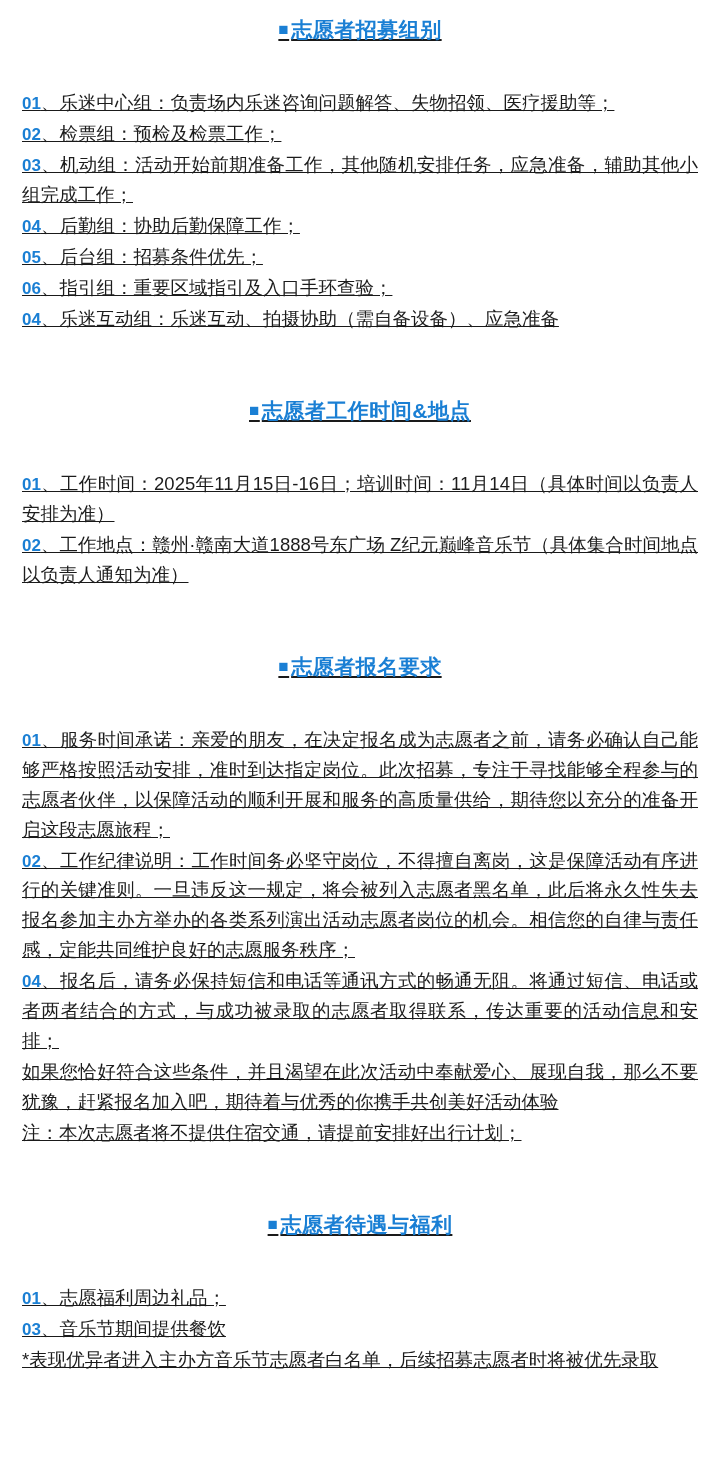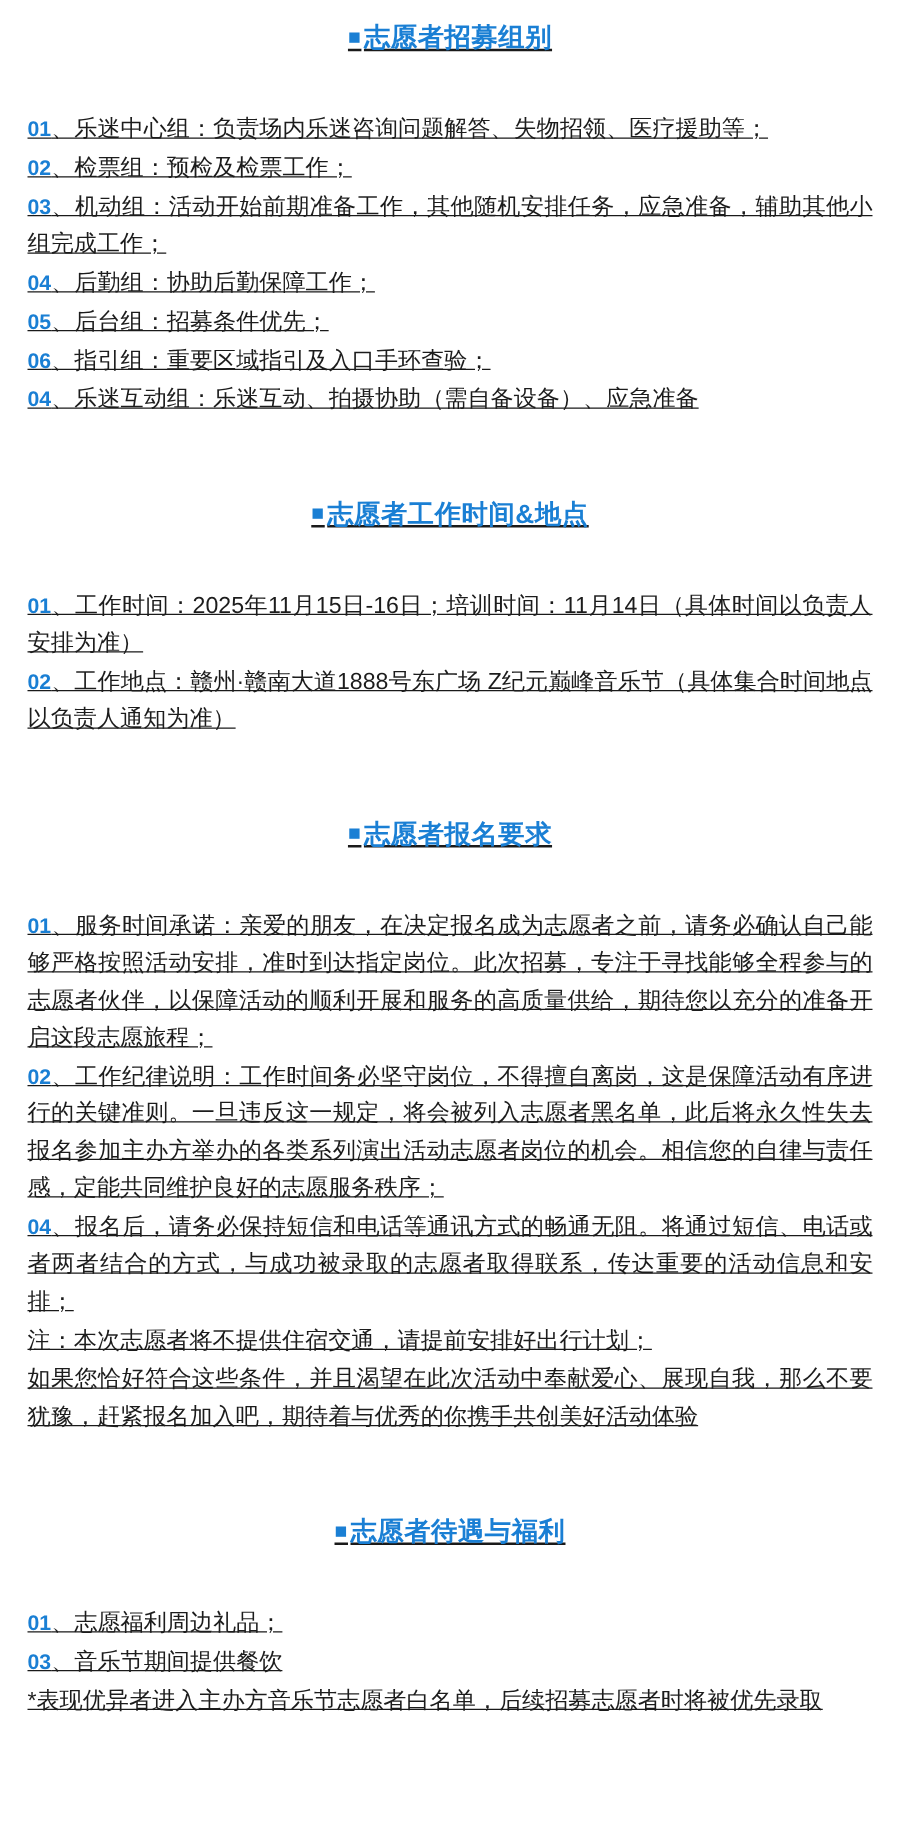--- a/index.html
+++ b/index.html
@@ -90,22 +90,22 @@
 
   <div class="gap-xl"></div>
   <div class="section-heading">
     <span class="marker">■</span><span>志愿者报名要求</span>
   </div>
   <div class="gap-med"></div>
   <div class="para-block">
     <p class="para"><span class="num">01</span><span>、服务时间承诺：亲爱的朋友，在决定报名成为志愿者之前，请务必确认自己能够严格按照活动安排，准时到达指定岗位。此次招募，专注于寻找能够全程参与的志愿者伙伴，以保障活动的顺利开展和服务的高质量供给，期待您以充分的准备开启这段志愿旅程；</span></p>
     <p class="para"><span class="num">02</span><span>、工作纪律说明：工作时间务必坚守岗位，不得擅自离岗，这是保障活动有序进行的关键准则。一旦违反这一规定，将会被列入志愿者黑名单，此后将永久性失去报名参加主办方举办的各类系列演出活动志愿者岗位的机会。相信您的自律与责任感，定能共同维护良好的志愿服务秩序；</span></p>
     <p class="para"><span class="num">04</span><span>、报名后，请务必保持短信和电话等通讯方式的畅通无阻。将通过短信、电话或者两者结合的方式，与成功被录取的志愿者取得联系，传达重要的活动信息和安排；</span></p>
+    <p class="para"><span>如果您恰好符合这些条件，并且渴望在此次活动中奉献爱心、展现自我，那么不要犹豫，赶紧报名加入吧，期待着与优秀的你携手共创美好活动体验</span></p>
     <p class="para"><span>注：本次志愿者将不提供住宿交通，请提前安排好出行计划；</span></p>
-    <p class="para"><span>如果您恰好符合这些条件，并且渴望在此次活动中奉献爱心、展现自我，那么不要犹豫，赶紧报名加入吧，期待着与优秀的你携手共创美好活动体验</span></p>
   </div>
 
   <div class="gap-xl"></div>
   <div class="section-heading">
     <span class="marker">■</span><span>志愿者待遇与福利</span>
   </div>
   <div class="gap-med"></div>
   <div class="para-block">
     <p class="para"><span class="num">01</span><span>、志愿福利周边礼品；</span></p>
     <p class="para"><span class="num">03</span><span>、音乐节期间提供餐饮</span></p>

